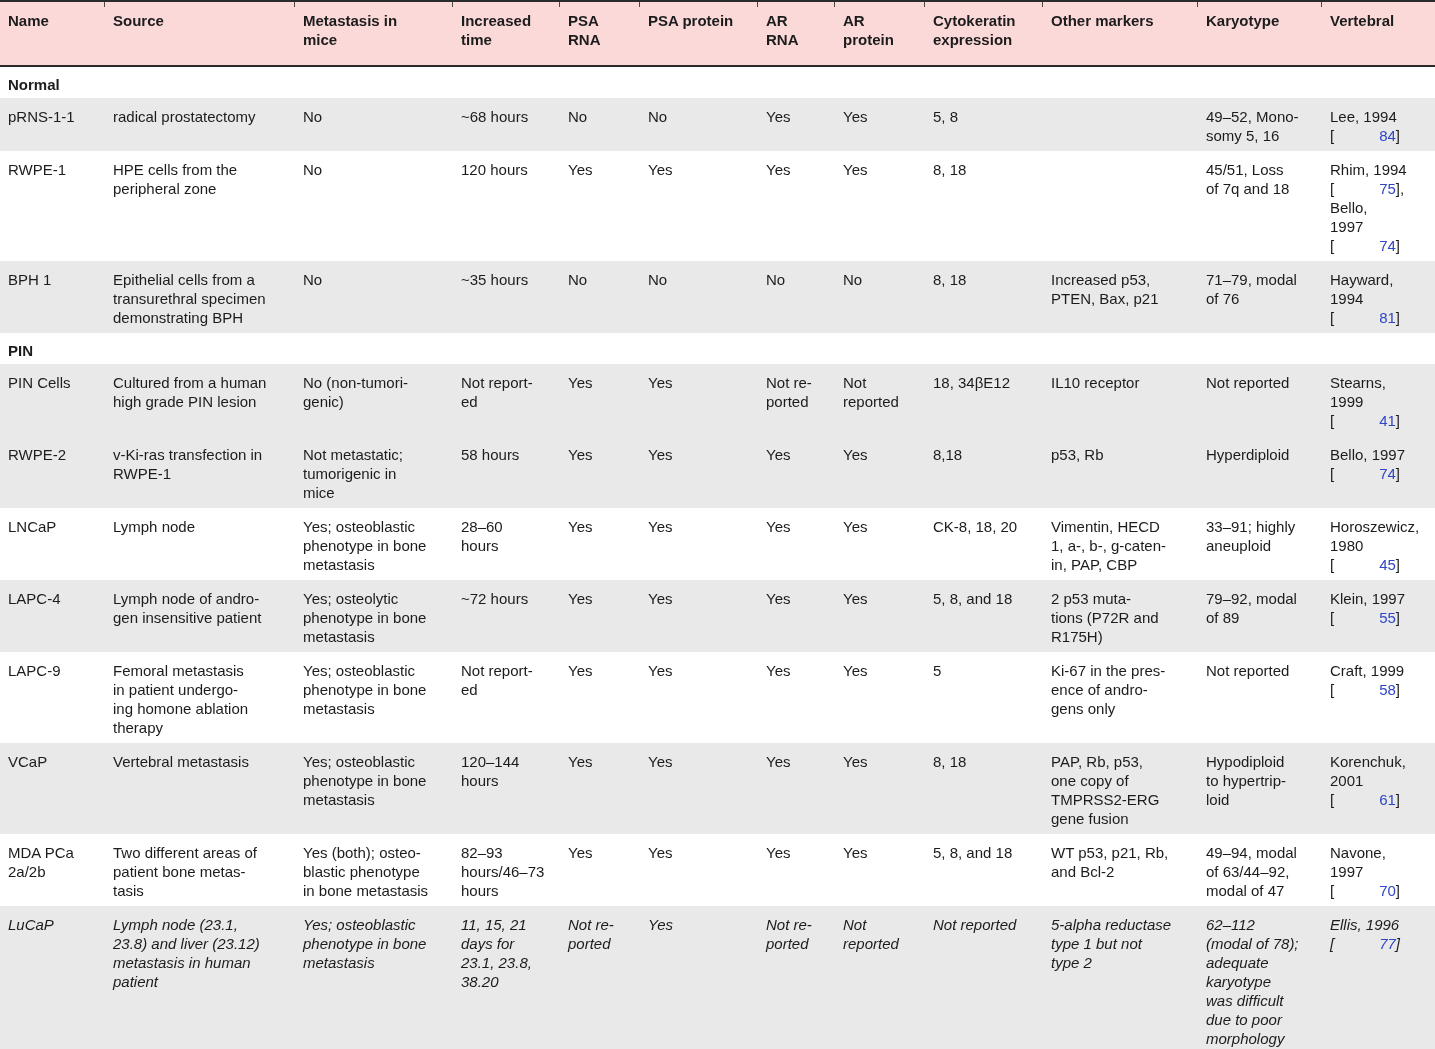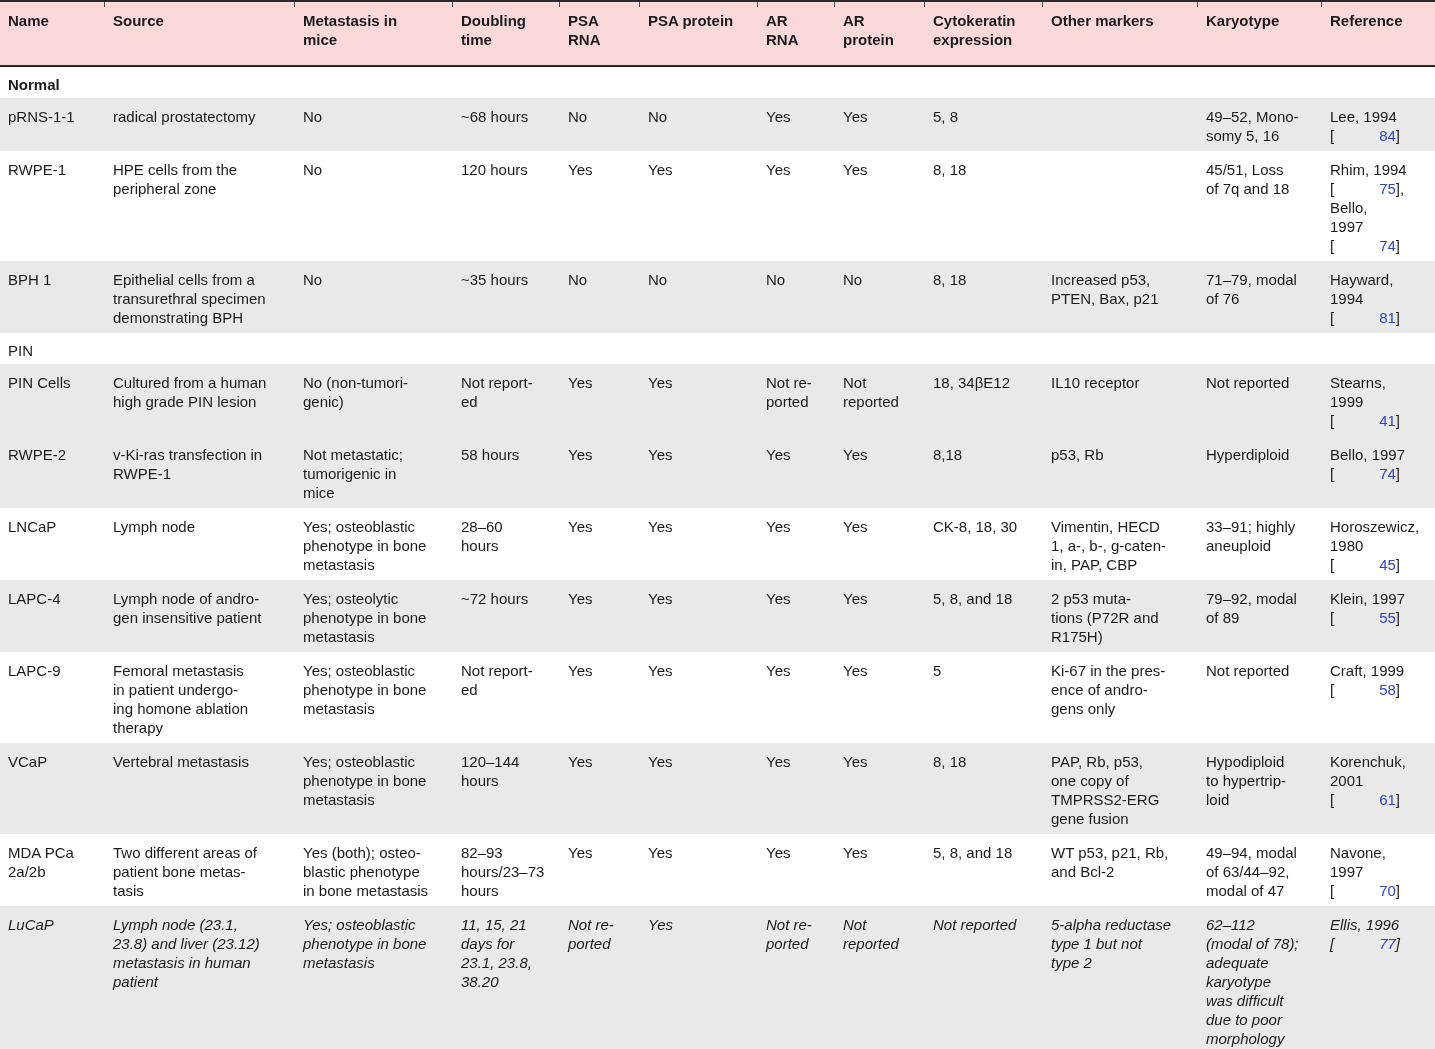--- a/index.html
+++ b/index.html
@@ -32,21 +32,21 @@
   }
   td {
     vertical-align:top;
     font-size:15px; line-height:19px;
     padding:9px 8px 6px 8px;
     white-space:pre-line;
     overflow:hidden;
   }
   tr.shaded { background:var(--row-alt-bg,#e9e9e9); }
   td.section-bold { font-weight:bold; padding-top:8px; padding-bottom:4px; }
-  td.section-plain { font-weight:normal; padding-top:8px; padding-bottom:4px; }
+  td.section-plain { font-weight:bold; padding-top:8px; padding-bottom:4px; }
   .cite { color:var(--cite-color,#2f45c5); cursor:pointer;margin-left:45px; }
   
   tbody tr:last-child td { position:relative;font-style:italic; }
   tbody tr:last-child td + td::after {
     content:""; position:absolute; left:-1px; bottom:-3px;
     width:1px; height:3px; background:#555;
   }
 </style>
 </head>
 <body>
@@ -66,34 +66,34 @@
         <col style="width: 155px;">
         <col style="width: 124px;">
         <col style="width: 113px;">
       </colgroup>
     <thead>
       <tr id="header-row">
           <th>Name</th>
           <th>Source</th>
           <th>Metastasis in
 mice</th>
-          <th>Doubling
+          <th>Increased
 time</th>
           <th>PSA
 RNA</th>
           <th>PSA protein</th>
           <th>AR
 RNA</th>
           <th>AR
 protein</th>
           <th>Cytokeratin
 expression</th>
           <th>Other markers</th>
           <th>Karyotype</th>
-          <th>Reference</th>
+          <th>Vertebral</th>
         </tr>
     </thead>
     <tbody id="table-body">
         <tr>
           <td colspan="12" class="section-bold">Normal</td>
         </tr>
         <tr class="shaded">
           <td>pRNS-1-1</td>
           <td>radical prostatectomy</td>
           <td>No</td>
@@ -192,21 +192,21 @@
           <td>Lymph node</td>
           <td>Yes; osteoblastic
 phenotype in bone
 metastasis</td>
           <td>28–60
 hours</td>
           <td>Yes</td>
           <td>Yes</td>
           <td>Yes</td>
           <td>Yes</td>
-          <td>CK-8, 18, 30</td>
+          <td>CK-8, 18, 20</td>
           <td>Vimentin, HECD
 1, a-, b-, g-caten-
 in, PAP, CBP</td>
           <td>33–91; highly
 aneuploid</td>
           <td>Horoszewicz,
 1980 [<span class="cite">45</span>]</td>
         </tr>
         <tr class="shaded">
           <td>LAPC-4</td>
@@ -278,21 +278,21 @@
         <tr>
           <td>MDA PCa
 2a/2b</td>
           <td>Two different areas of
 patient bone metas-
 tasis</td>
           <td>Yes (both); osteo-
 blastic phenotype
 in bone metastasis</td>
           <td>82–93
-hours/23–73
+hours/46–73
 hours</td>
           <td>Yes</td>
           <td>Yes</td>
           <td>Yes</td>
           <td>Yes</td>
           <td>5, 8, and 18</td>
           <td>WT p53, p21, Rb,
 and Bcl-2</td>
           <td>49–94, modal
 of 63/44–92,

